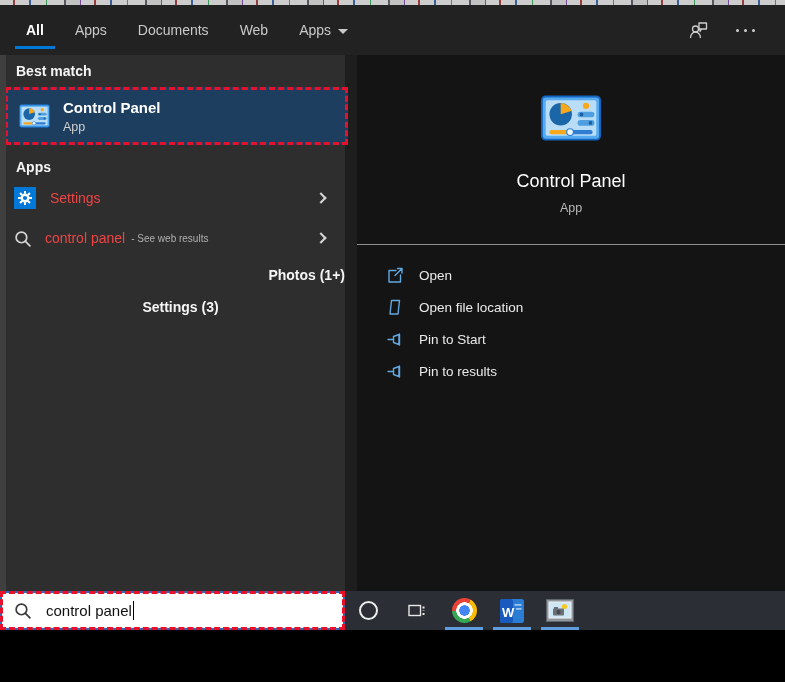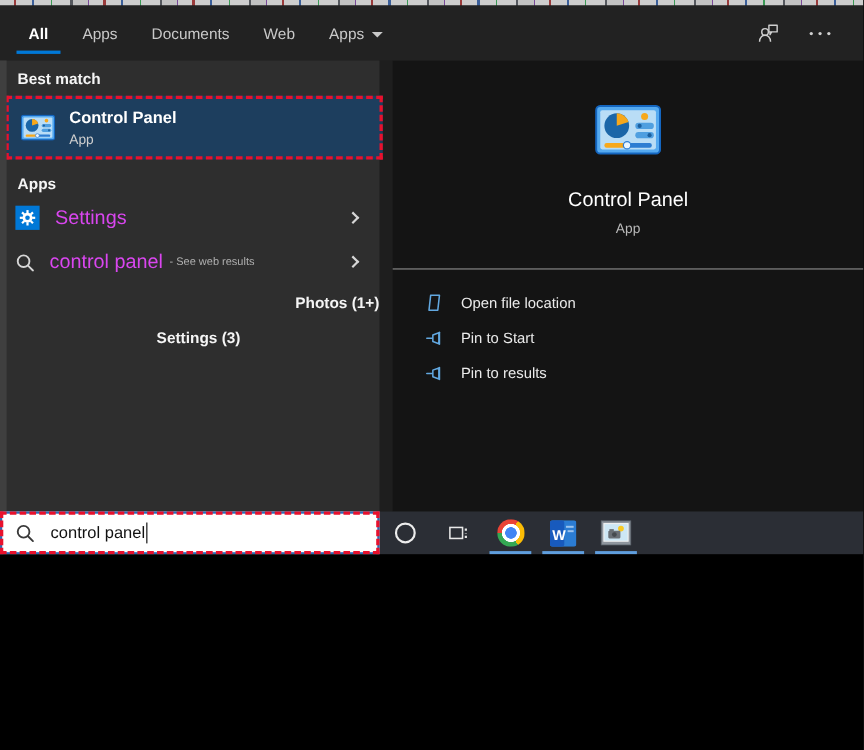--- a/index.html
+++ b/index.html
@@ -1,17 +1,17 @@
 <!DOCTYPE html>
 <html><head>
 <meta charset="utf-8">
 <style>
   * { margin:0; padding:0; box-sizing:border-box; }
   body { font-family:"Liberation Sans", sans-serif; background:#000; }
-  .screen { width:785px; height:504px; position:relative; background:#1b1b1b; overflow:hidden; display:flex; flex-direction:column; }
+  .screen { width:785px; height:630px; position:relative; background:#1b1b1b; overflow:hidden; display:flex; flex-direction:column; }
 
   
   .desktop-sliver { height:5px; flex:0 0 5px;
     background: repeating-linear-gradient(90deg,#cdcdcd 0 13px,#9a3b3b 13px 15px,#cdcdcd 15px 29px,#3b5f9a 29px 31px,#cdcdcd 31px 46px,#3b9a55 46px 47px,#cdcdcd 47px 64px,#55585e 64px 66px,#c2c2c2 66px 80px,#7a4a9a 80px 81px);
   }
 
   
   .header { height:50px; flex:0 0 50px; background:#222222; display:flex; align-items:center; padding:0 24px 0 24px; position:relative; }
   .tab { color:#c9c9c9; font-size:14px; margin-right:27px; position:relative; padding:14px 2px; cursor:default; }
   .tab.active { color:#ffffff; font-weight:bold; }
@@ -27,21 +27,21 @@
   .scroll-track { position:absolute; left:0; top:0; width:6px; height:100%; background:#3f3f3f; }
   .section-header { color:#f5f5f5; font-weight:bold; font-size:14px; padding-left:16px; line-height:16px; }
 
   .best-match-item { margin:8px 0 0 5px; width:343px; height:58px; background:#1d3e5e; border:3px dashed #e8112d; display:flex; align-items:center; padding-left:11px; }
   .bm-text { margin-left:13px; }
   .bm-title { color:#ffffff; font-size:15px; font-weight:bold; line-height:19px; }
   .bm-sub { color:#cfcfcf; font-size:12.5px; margin-top:3px; }
 
   .hdr-apps { margin-top:14px; }
   .result-row { margin-top:6px; height:34px; display:flex; align-items:center; padding-left:14px; position:relative; }
-  .row-label { color:#d946ef; font-size:18px; margin-left:14px; }
+  .row-label { color:#ef4444; font-size:14px; margin-left:14px; }
   .row-suffix { color:#b0b0b0; font-size:10px; margin-left:6px; }
   .hdr-mid { margin-top:12px; }
   .hdr-photos { margin-top:12px;text-align:right; }
   .hdr-settings { margin-top:16px;text-align:center; }
   .chevron { position:absolute; right:20px; top:50%; width:8px; height:8px; border-top:2px solid #d6d6d6; border-right:2px solid #d6d6d6; transform:translateY(-50%) rotate(45deg); }
 
   .settings-icon-box { width:22px; height:22px; background:#0078d7; display:flex; align-items:center; justify-content:center; flex:0 0 22px; }
 
   .panel-gap { width:12px; flex:0 0 12px; background:#1e1e1e; }
   .preview { flex:1 1 auto; background:#141414; display:flex; flex-direction:column; align-items:center; padding-top:40px; }
@@ -216,20 +216,26 @@
       <svg width="60" height="46" viewBox="0 0 32 24">
           <use href="#cpl-icon"></use>
         </svg>
       <div class="pv-title">Control Panel</div>
       <div class="pv-sub">App</div>
       <div class="pv-sep"></div>
 
       <div class="actions">
         <div class="action-row">
           <svg class="act-ic" viewBox="0 0 17 17">
+              <use href="#open-ic"></use>
+            </svg>
+          <span class="action-label">Open</span>
+        </div>
+        <div class="action-row">
+          <svg class="act-ic" viewBox="0 0 17 17">
               <use href="#file-loc-ic"></use>
             </svg>
           <span class="action-label">Open file location</span>
         </div>
         <div class="action-row">
           <svg class="act-ic" viewBox="0 0 17 17">
               <use href="#pin-ic"></use>
             </svg>
           <span class="action-label">Pin to Start</span>
         </div>

